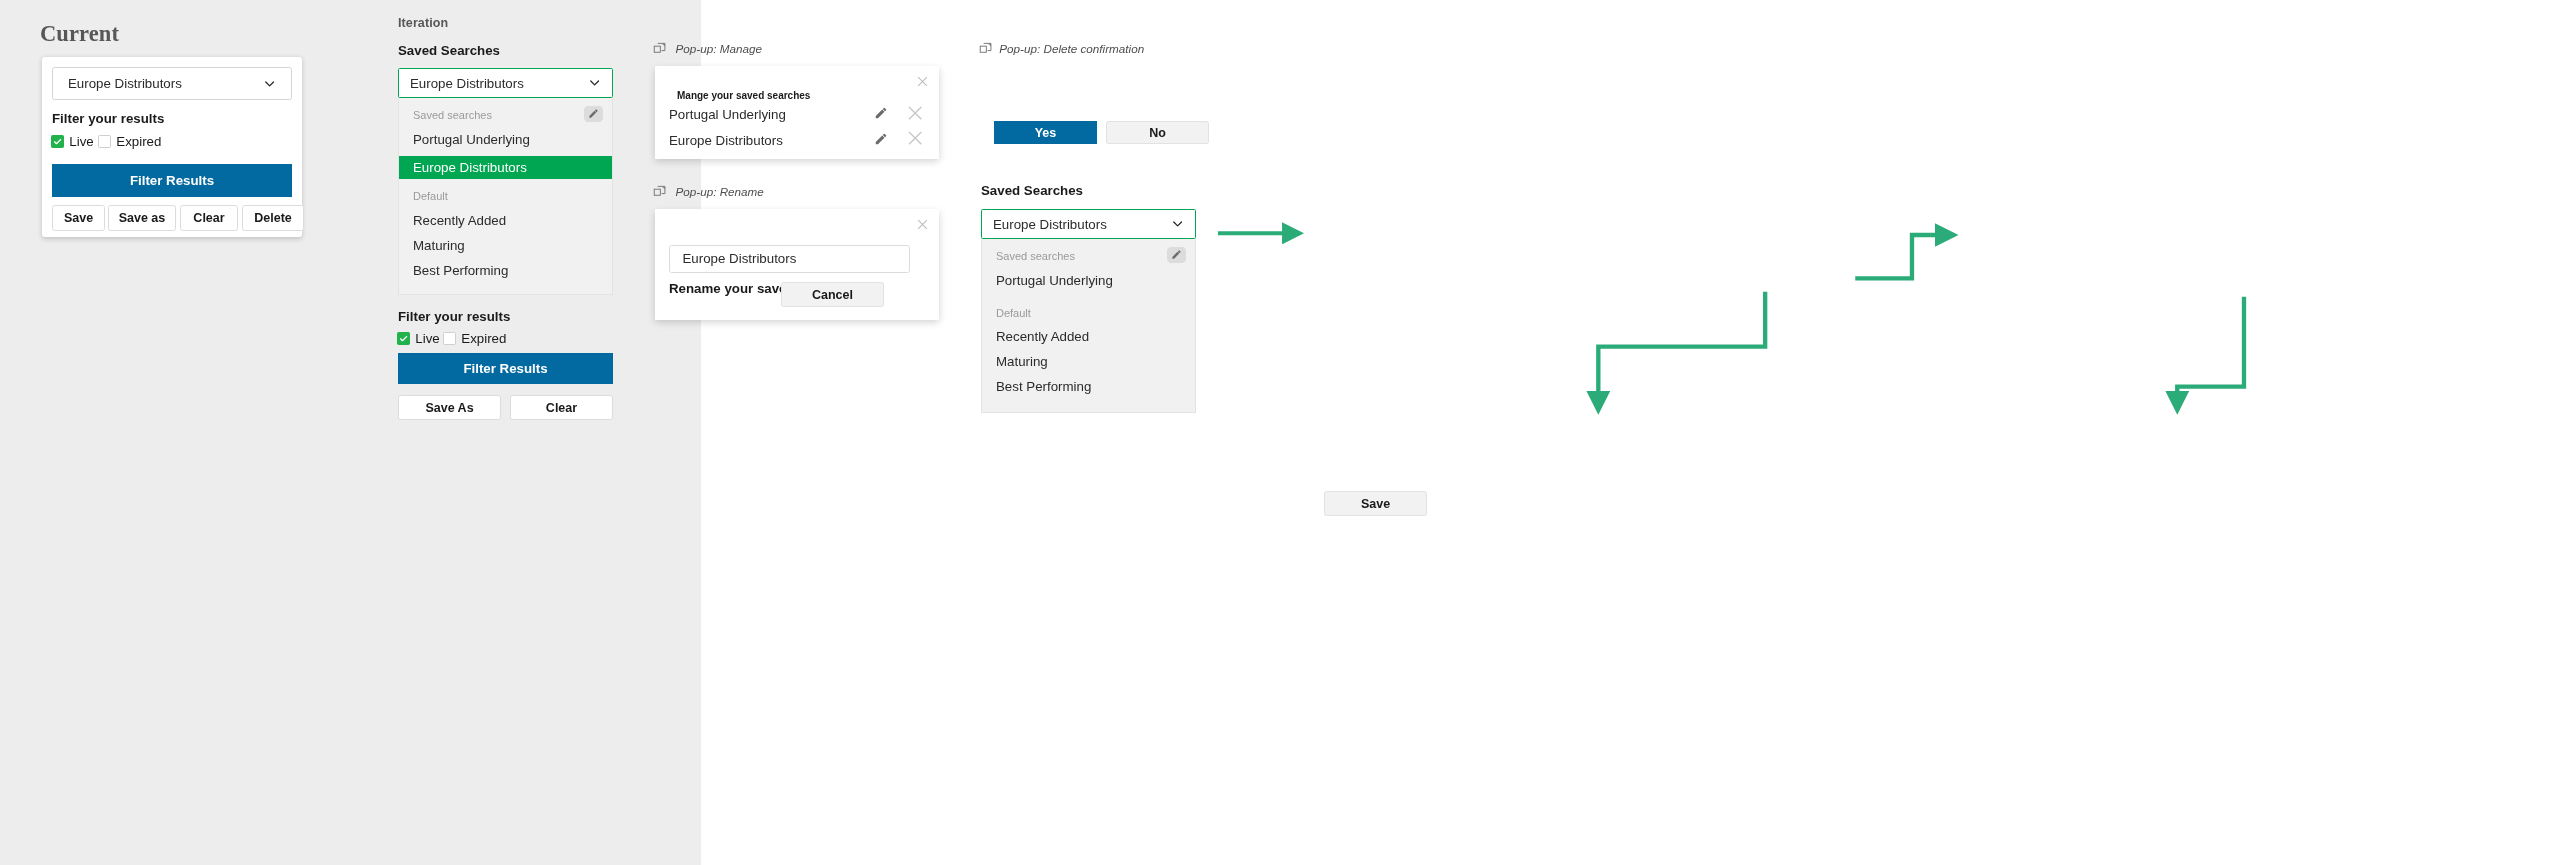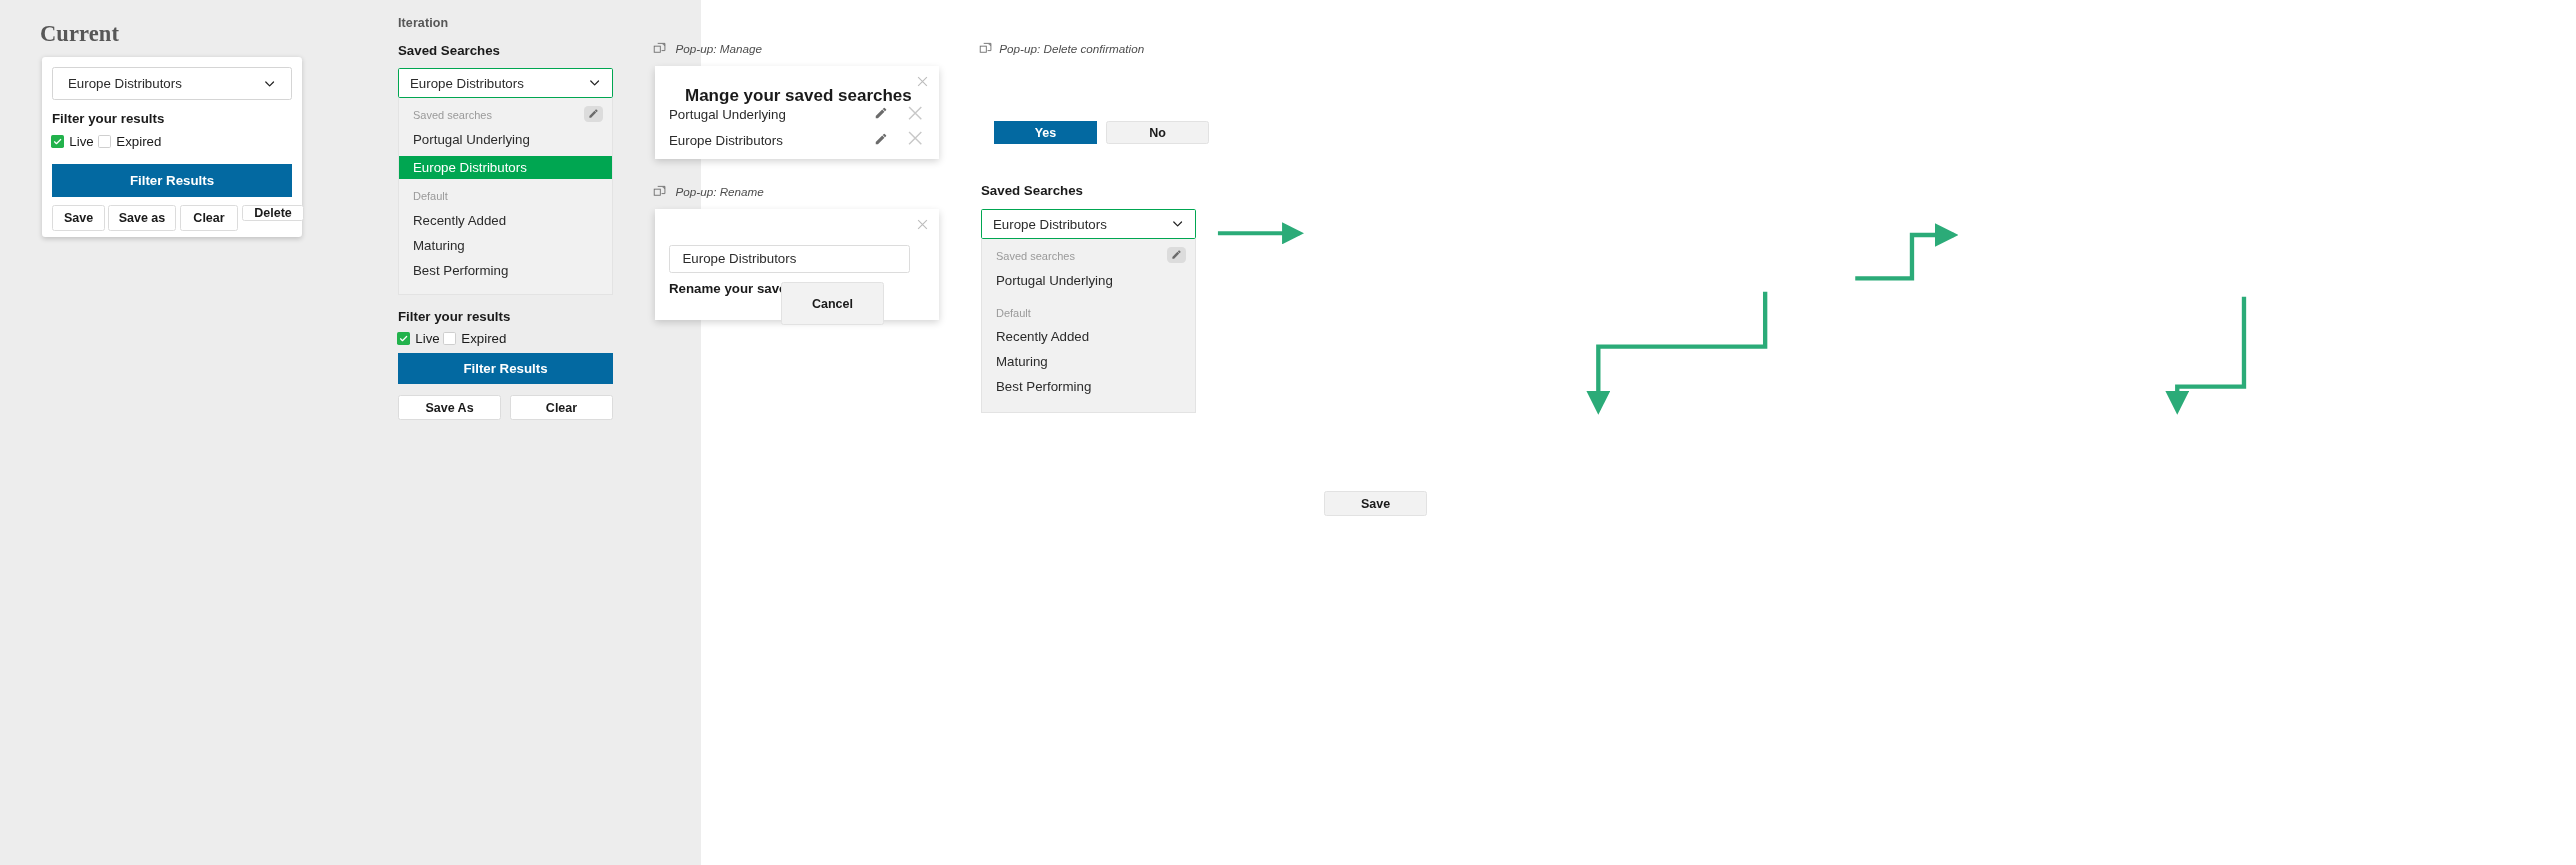--- a/index.html
+++ b/index.html
@@ -155,21 +155,21 @@
   <div class="check-row" style="left:98px; top:134px;">
     <span class="cb off" style="width:12.5px;height:12.5px;border-radius:1.7px;"></span>
     <span class="cb-label" style="font-size:13.3px;margin-left:5.8px;">Expired</span>
   </div>
 
   <div class="btn btn-primary" style="left:52px; top:164px; width:240px; height:33px; font-size:13.3px;">Filter Results</div>
 
   <div class="btn btn-outline" style="left:52px; top:205px; width:53px; height:26px; font-size:12.5px;">Save</div>
   <div class="btn btn-outline" style="left:108px; top:205px; width:68px; height:26px; font-size:12.5px;">Save as</div>
   <div class="btn btn-outline" style="left:180px; top:205px; width:58px; height:26px; font-size:12.5px;">Clear</div>
-  <div class="btn btn-outline" style="left:242px; top:205px; width:62px; height:16px; font-size:12.5px;">Delete</div>
+  <div class="btn btn-outline" style="left:242px; top:205px; width:62px; height:26px; font-size:12.5px;">Delete</div>
 
   <div class="section-heading" style="left:398px; top:16px; font-size:12.5px;">Iteration</div>
 
   <div class="block-heading" style="left:398px; top:43px; font-size:13.3px;">Saved Searches</div>
 
   <div class="select focus" style="left:398px; top:68px; width:215px; height:30px; padding:0 11px;">
     <span class="select-value" style="font-size:13.3px;">Europe Distributors</span>
     <span class="chev" style="width:13.3px;height:13.3px;">
       <svg viewBox="0 0 24 24" width="13.3" height="13.3">
           <path d="M5 9l7 7 7-7" fill="none" stroke="#222" stroke-width="2.2" stroke-linecap="round" stroke-linejoin="round"></path>
@@ -220,21 +220,21 @@
       <svg viewBox="0 0 24 24" width="13.3" height="13.3">
         <rect x="2.2" y="7.5" width="11" height="11" fill="none" stroke="#6b6b6b" stroke-width="1.6"></rect>
         <path d="M8.5 2.5h13v13h-6" fill="none" stroke="#6b6b6b" stroke-width="1.6"></path>
         <path d="M17.5 4.2h3v3" fill="none" stroke="#6b6b6b" stroke-width="1.5"></path>
       </svg>
     </span>
     <span>Pop-up: Manage</span>
   </div>
 
   <div class="modal" style="left:655px; top:66px; width:284px; height:93px;">
-    <span class="modal-title" style="left:30px; top:15px; font-size:17px;">Mange your saved searches</span>
+    <span class="modal-title" style="left:22px; top:15px; font-size:10px;">Mange your saved searches</span>
     <span class="modal-x" style="right:9.2px; top:7.5px; width:15px; height:15px;">
       <svg viewBox="0 0 24 24" width="15" height="15">
           <path d="M5 5l14 14M19 5L5 19" fill="none" stroke="#bdbdbd" stroke-width="1.8"></path>
         </svg>
     </span>
 
     <span class="modal-row" style="left:14px; top:41px; font-size:13.3px;">Portugal Underlying</span>
     <span class="row-edit" style="left:219px; top:40px; width:14px; height:14px;">
       <svg viewBox="0 0 24 24" width="14" height="14">
           <path d="M3 17.2V21h3.8L17.9 9.9l-3.8-3.8L3 17.2zM20.7 7.1a1 1 0 000-1.4l-2.4-2.4a1 1 0 00-1.4 0l-1.9 1.9 3.8 3.8 1.9-1.9z" fill="#6b6b6b"></path>
@@ -274,21 +274,21 @@
     <span class="modal-title" style="left:14px; top:16.7px; font-size:13.3px;margin-top:48px;">Rename your saved search</span>
     <span class="modal-x" style="right:9.2px; top:7.5px; width:15px; height:15px;">
       <svg viewBox="0 0 24 24" width="15" height="15">
           <path d="M5 5l14 14M19 5L5 19" fill="none" stroke="#bdbdbd" stroke-width="1.8"></path>
         </svg>
     </span>
     <input class="text-input" style="left: 14px; top: 36px; width: 241px; height: 27.5px; font-size: 13.3px;" value="Europe Distributors">
     <div class="btn btn-grey" style="left:669px; top:282px; width:103px; height:25px; font-size:12.5px; position:absolute;">Save</div>
   </div>
 
-  <div class="btn btn-grey" style="left:781px; top:282px; width:103px; height:43px; font-size:12.5px;">Cancel</div>
+  <div class="btn btn-grey" style="left:781px; top:282px; width:103px; height:25px; font-size:12.5px;">Cancel</div>
 
   <div class="popup-label" style="left:979px; top:42px; font-size:11.7px;gap:7px;">
     <span class="ico" style="width:13.3px;height:13.3px;">
       <svg viewBox="0 0 24 24" width="13.3" height="13.3">
         <rect x="2.2" y="7.5" width="11" height="11" fill="none" stroke="#6b6b6b" stroke-width="1.6"></rect>
         <path d="M8.5 2.5h13v13h-6" fill="none" stroke="#6b6b6b" stroke-width="1.6"></path>
         <path d="M17.5 4.2h3v3" fill="none" stroke="#6b6b6b" stroke-width="1.5"></path>
       </svg>
     </span>
     <span>Pop-up: Delete confirmation</span>

